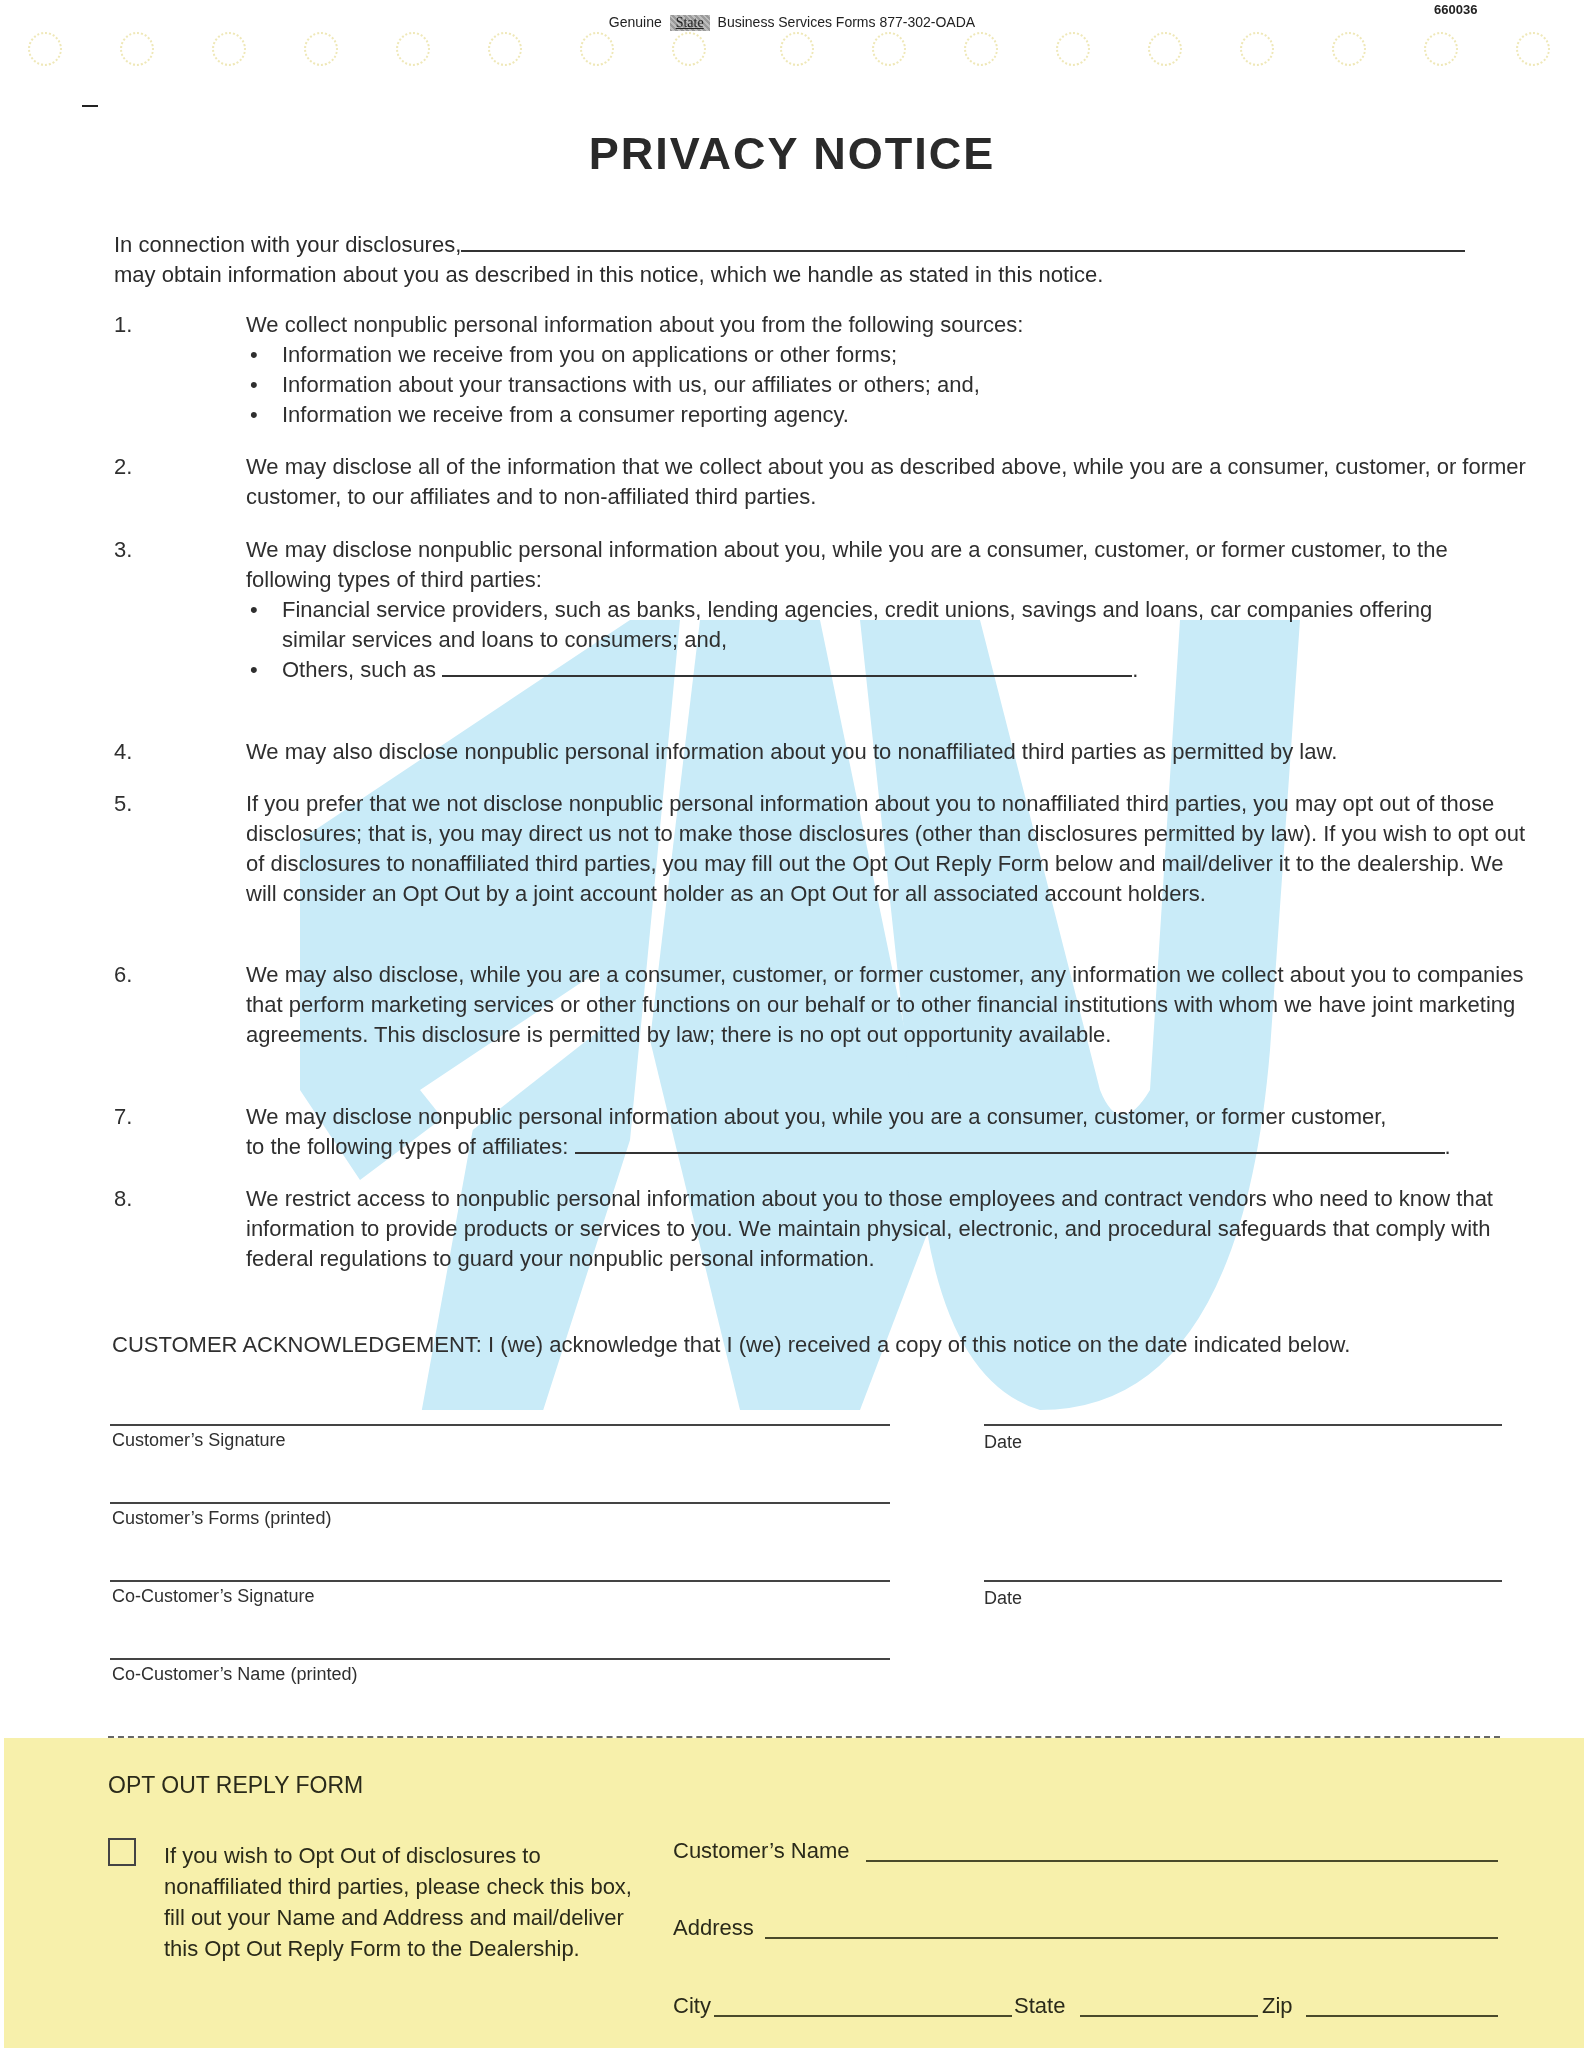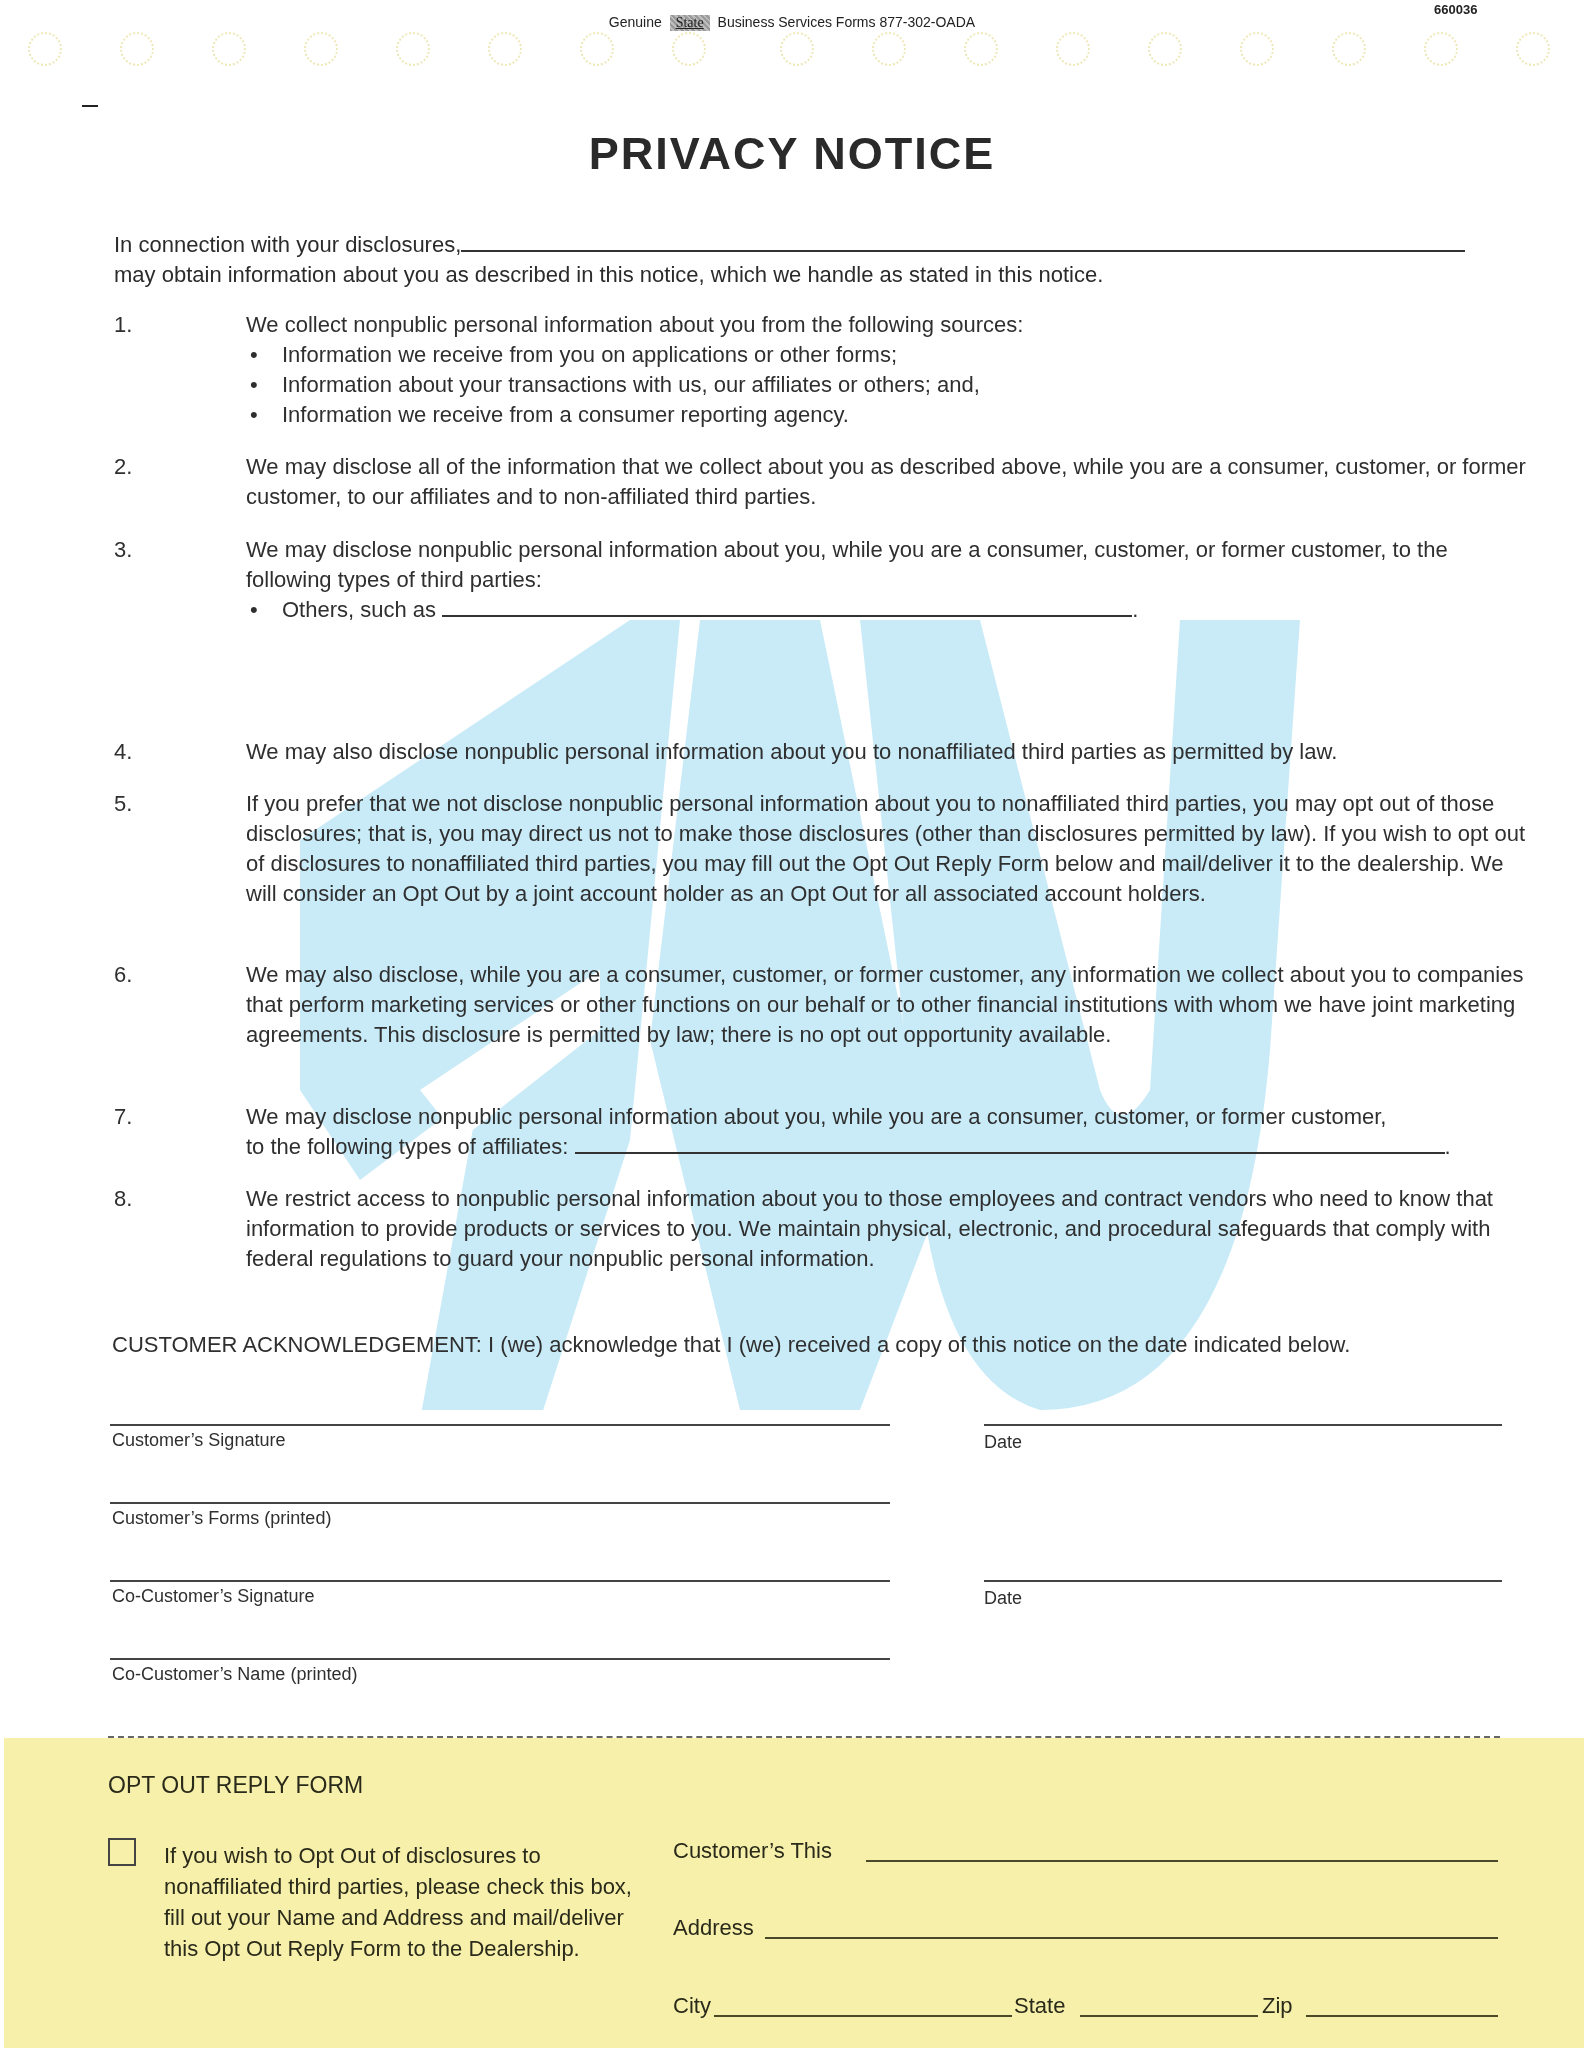--- a/index.html
+++ b/index.html
@@ -125,20 +125,21 @@
 
 <div class="item" style="top:452px">
   <span class="num">2.</span>
   <div class="txt">We may disclose all of the information that we collect about you as described above, while you are a consumer, customer, or former customer, to our affiliates and to non-affiliated third parties.</div>
 </div>
 
 <div class="item" style="top:535px">
   <span class="num">3.</span>
   <div class="txt">
     <div>We may disclose nonpublic personal information about you, while you are a consumer, customer, or former customer, to the following types of third parties:</div>
+    <div class="bullet" style="width:1200px">Financial service providers, such as banks, lending agencies, credit unions, savings and loans, car companies offering similar services and loans to consumers; and,</div>
     <div class="bullet">
       <span>Others, such as</span>
       <span class="blank-line" style="width:690px"></span><span>.</span>
     </div>
   </div>
 </div>
 
 <div class="item" style="top:737px">
   <span class="num">4.</span>
   <div class="txt">We may also disclose nonpublic personal information about you to nonaffiliated third parties as permitted by law.</div>
@@ -187,21 +188,21 @@
 
 <div class="sig-line" style="left:110px;top:1658px;width:780px"></div>
 <div class="sig-label" style="left:112px;top:1664px">Co-Customer’s Name (printed)</div>
 
 <div class="abs optout"></div>
 <div class="abs perforation"></div>
 <div class="abs optout-title">OPT OUT REPLY FORM</div>
 <div class="abs checkbox"></div>
 <div class="abs optout-text">If you wish to Opt Out of disclosures to nonaffiliated third parties, please check this box, fill out your Name and Address and mail/deliver this Opt Out Reply Form to the Dealership.</div>
 
-<div class="field-label" style="left:673px;top:1838px">Customer’s This</div>
+<div class="field-label" style="left:673px;top:1838px">Customer’s Name</div>
 <div class="field-line" style="left:866px;top:1860px;width:632px"></div>
 
 <div class="field-label" style="left:673px;top:1915px">Address</div>
 <div class="field-line" style="left:765px;top:1937px;width:733px"></div>
 
 <div class="field-label" style="left:673px;top:1993px">City</div>
 <div class="field-line" style="left:714px;top:2015px;width:298px"></div>
 <div class="field-label" style="left:1014px;top:1993px">State</div>
 <div class="field-line" style="left:1080px;top:2015px;width:178px"></div>
 <div class="field-label" style="left:1262px;top:1993px">Zip</div>

